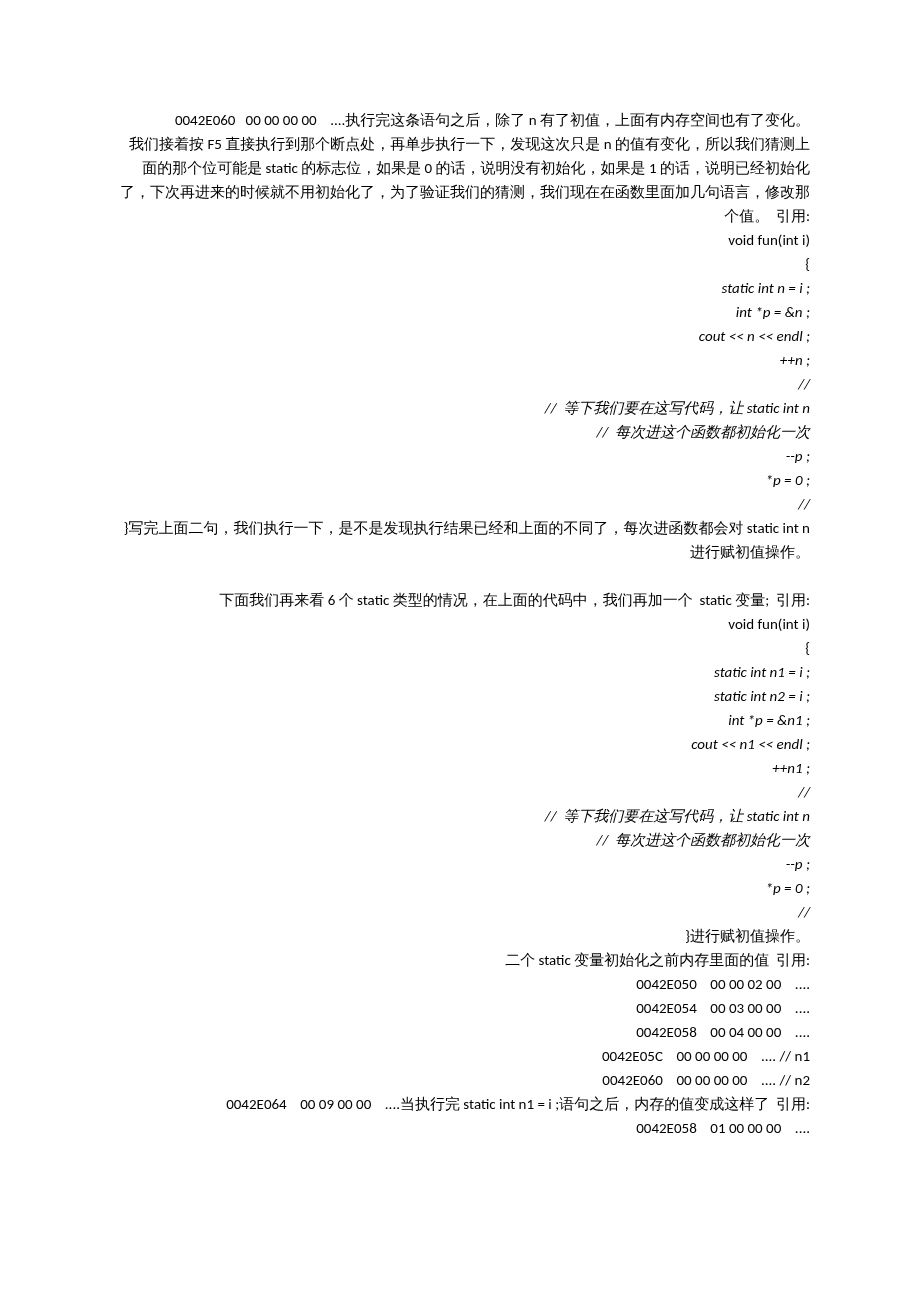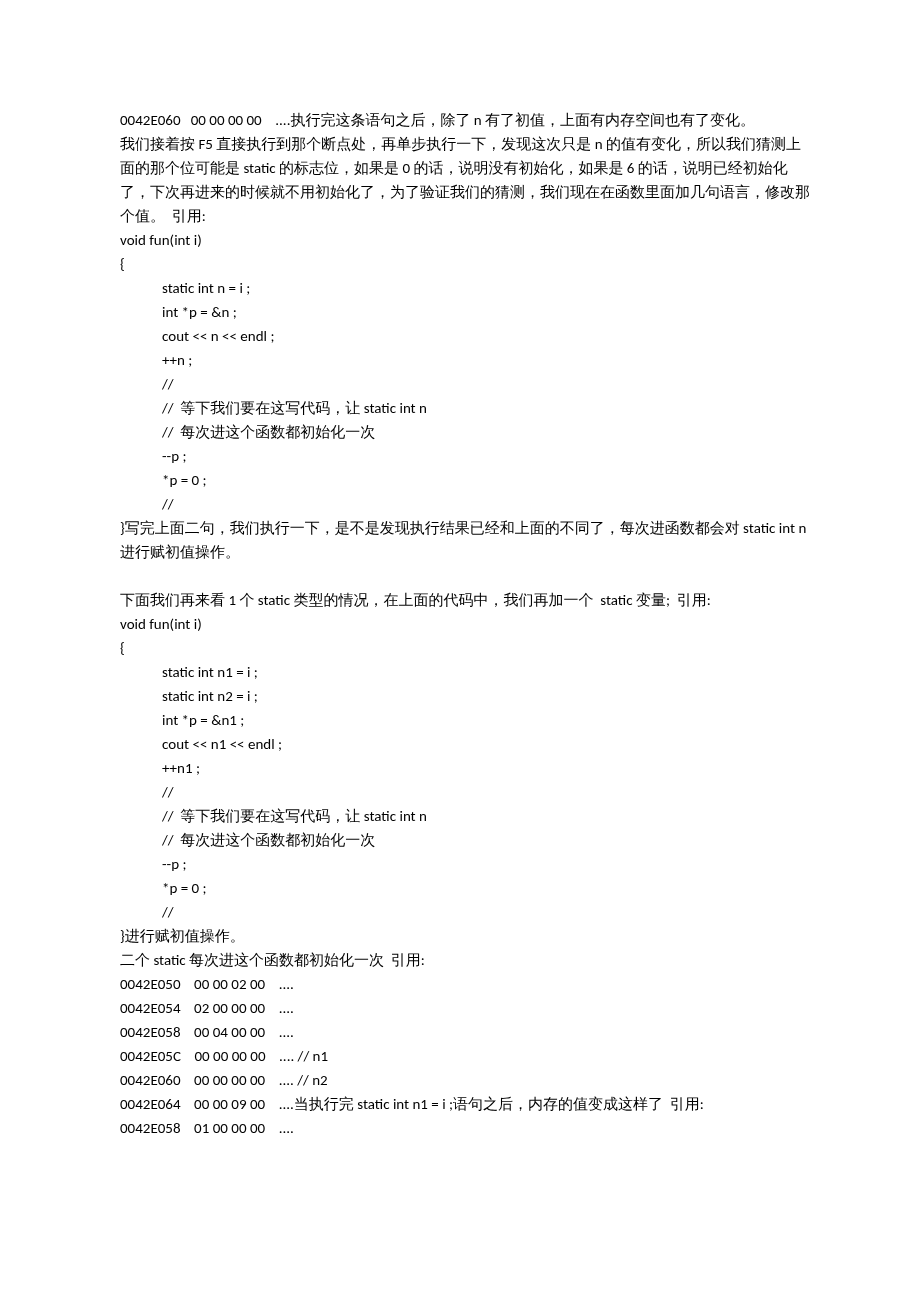--- a/index.html
+++ b/index.html
@@ -13,60 +13,61 @@
     font-family: "Calibri", "Microsoft YaHei", "SimSun", Arial, sans-serif;
     font-size: 15px;
     line-height: 24px;
     color: #000000;
     box-sizing: border-box;
     padding: 108px 110px 0 120px;
   }
   .line {
     white-space: pre-wrap;
     word-break: break-word;
+    text-align: right;
   }
-  .indent1 { padding-left: 42px; }
+  .indent1 { padding-left: 42px; font-style: italic; }
   .blank { height: 24px; }
 </style>
 </head>
 <body>
 
 <div class="line">0042E060   00 00 00 00    ....执行完这条语句之后，除了 n 有了初值，上面有内存空间也有了变化。</div>
-<div class="line">我们接着按 F5 直接执行到那个断点处，再单步执行一下，发现这次只是 n 的值有变化，所以我们猜测上面的那个位可能是 static 的标志位，如果是 0 的话，说明没有初始化，如果是 6 的话，说明已经初始化了，下次再进来的时候就不用初始化了，为了验证我们的猜测，我们现在在函数里面加几句语言，修改那个值。  引用:</div>
+<div class="line">我们接着按 F5 直接执行到那个断点处，再单步执行一下，发现这次只是 n 的值有变化，所以我们猜测上面的那个位可能是 static 的标志位，如果是 0 的话，说明没有初始化，如果是 1 的话，说明已经初始化了，下次再进来的时候就不用初始化了，为了验证我们的猜测，我们现在在函数里面加几句语言，修改那个值。  引用:</div>
 <div class="line">void fun(int i)</div>
 <div class="line">{</div>
 <div class="line indent1">static int n = i ;</div>
 <div class="line indent1">int *p = &amp;n ;</div>
 <div class="line indent1">cout &lt;&lt; n &lt;&lt; endl ;</div>
 <div class="line indent1">++n ;</div>
 <div class="line indent1">//</div>
 <div class="line indent1">//  等下我们要在这写代码，让 static int n</div>
 <div class="line indent1">//  每次进这个函数都初始化一次</div>
 <div class="line indent1">--p ;</div>
 <div class="line indent1">*p = 0 ;</div>
 <div class="line indent1">//</div>
 <div class="line">}写完上面二句，我们执行一下，是不是发现执行结果已经和上面的不同了，每次进函数都会对 static int n 进行赋初值操作。</div>
 
 <div class="blank"></div>
 
-<div class="line">下面我们再来看 1 个 static 类型的情况，在上面的代码中，我们再加一个  static 变量;  引用:</div>
+<div class="line">下面我们再来看 6 个 static 类型的情况，在上面的代码中，我们再加一个  static 变量;  引用:</div>
 <div class="line">void fun(int i)</div>
 <div class="line">{</div>
 <div class="line indent1">static int n1 = i ;</div>
 <div class="line indent1">static int n2 = i ;</div>
 <div class="line indent1">int *p = &amp;n1 ;</div>
 <div class="line indent1">cout &lt;&lt; n1 &lt;&lt; endl ;</div>
 <div class="line indent1">++n1 ;</div>
 <div class="line indent1">//</div>
 <div class="line indent1">//  等下我们要在这写代码，让 static int n</div>
 <div class="line indent1">//  每次进这个函数都初始化一次</div>
 <div class="line indent1">--p ;</div>
 <div class="line indent1">*p = 0 ;</div>
 <div class="line indent1">//</div>
 <div class="line">}进行赋初值操作。</div>
-<div class="line">二个 static 每次进这个函数都初始化一次  引用:</div>
+<div class="line">二个 static 变量初始化之前内存里面的值  引用:</div>
 <div class="line">0042E050    00 00 02 00    ....</div>
-<div class="line">0042E054    02 00 00 00    ....</div>
+<div class="line">0042E054    00 03 00 00    ....</div>
 <div class="line">0042E058    00 04 00 00    ....</div>
 <div class="line">0042E05C    00 00 00 00    .... // n1</div>
 <div class="line">0042E060    00 00 00 00    .... // n2</div>
-<div class="line">0042E064    00 00 09 00    ....当执行完 static int n1 = i ;语句之后，内存的值变成这样了  引用:</div>
+<div class="line">0042E064    00 09 00 00    ....当执行完 static int n1 = i ;语句之后，内存的值变成这样了  引用:</div>
 <div class="line">0042E058    01 00 00 00    ....</div>
 
 </body></html>

